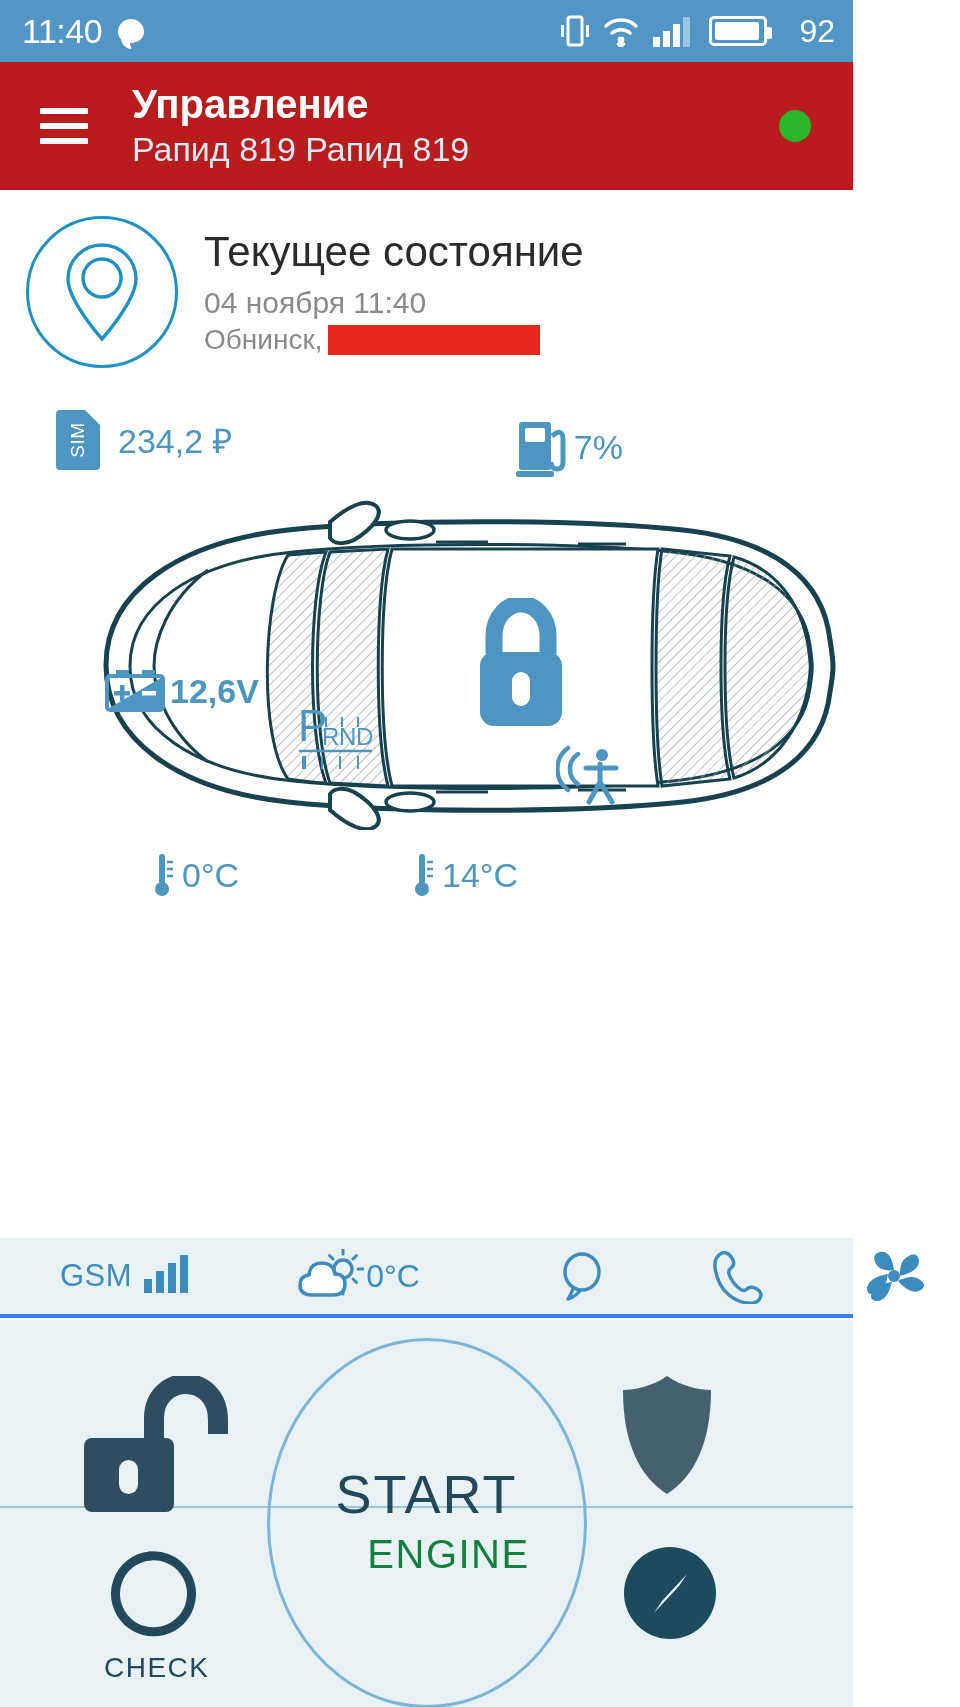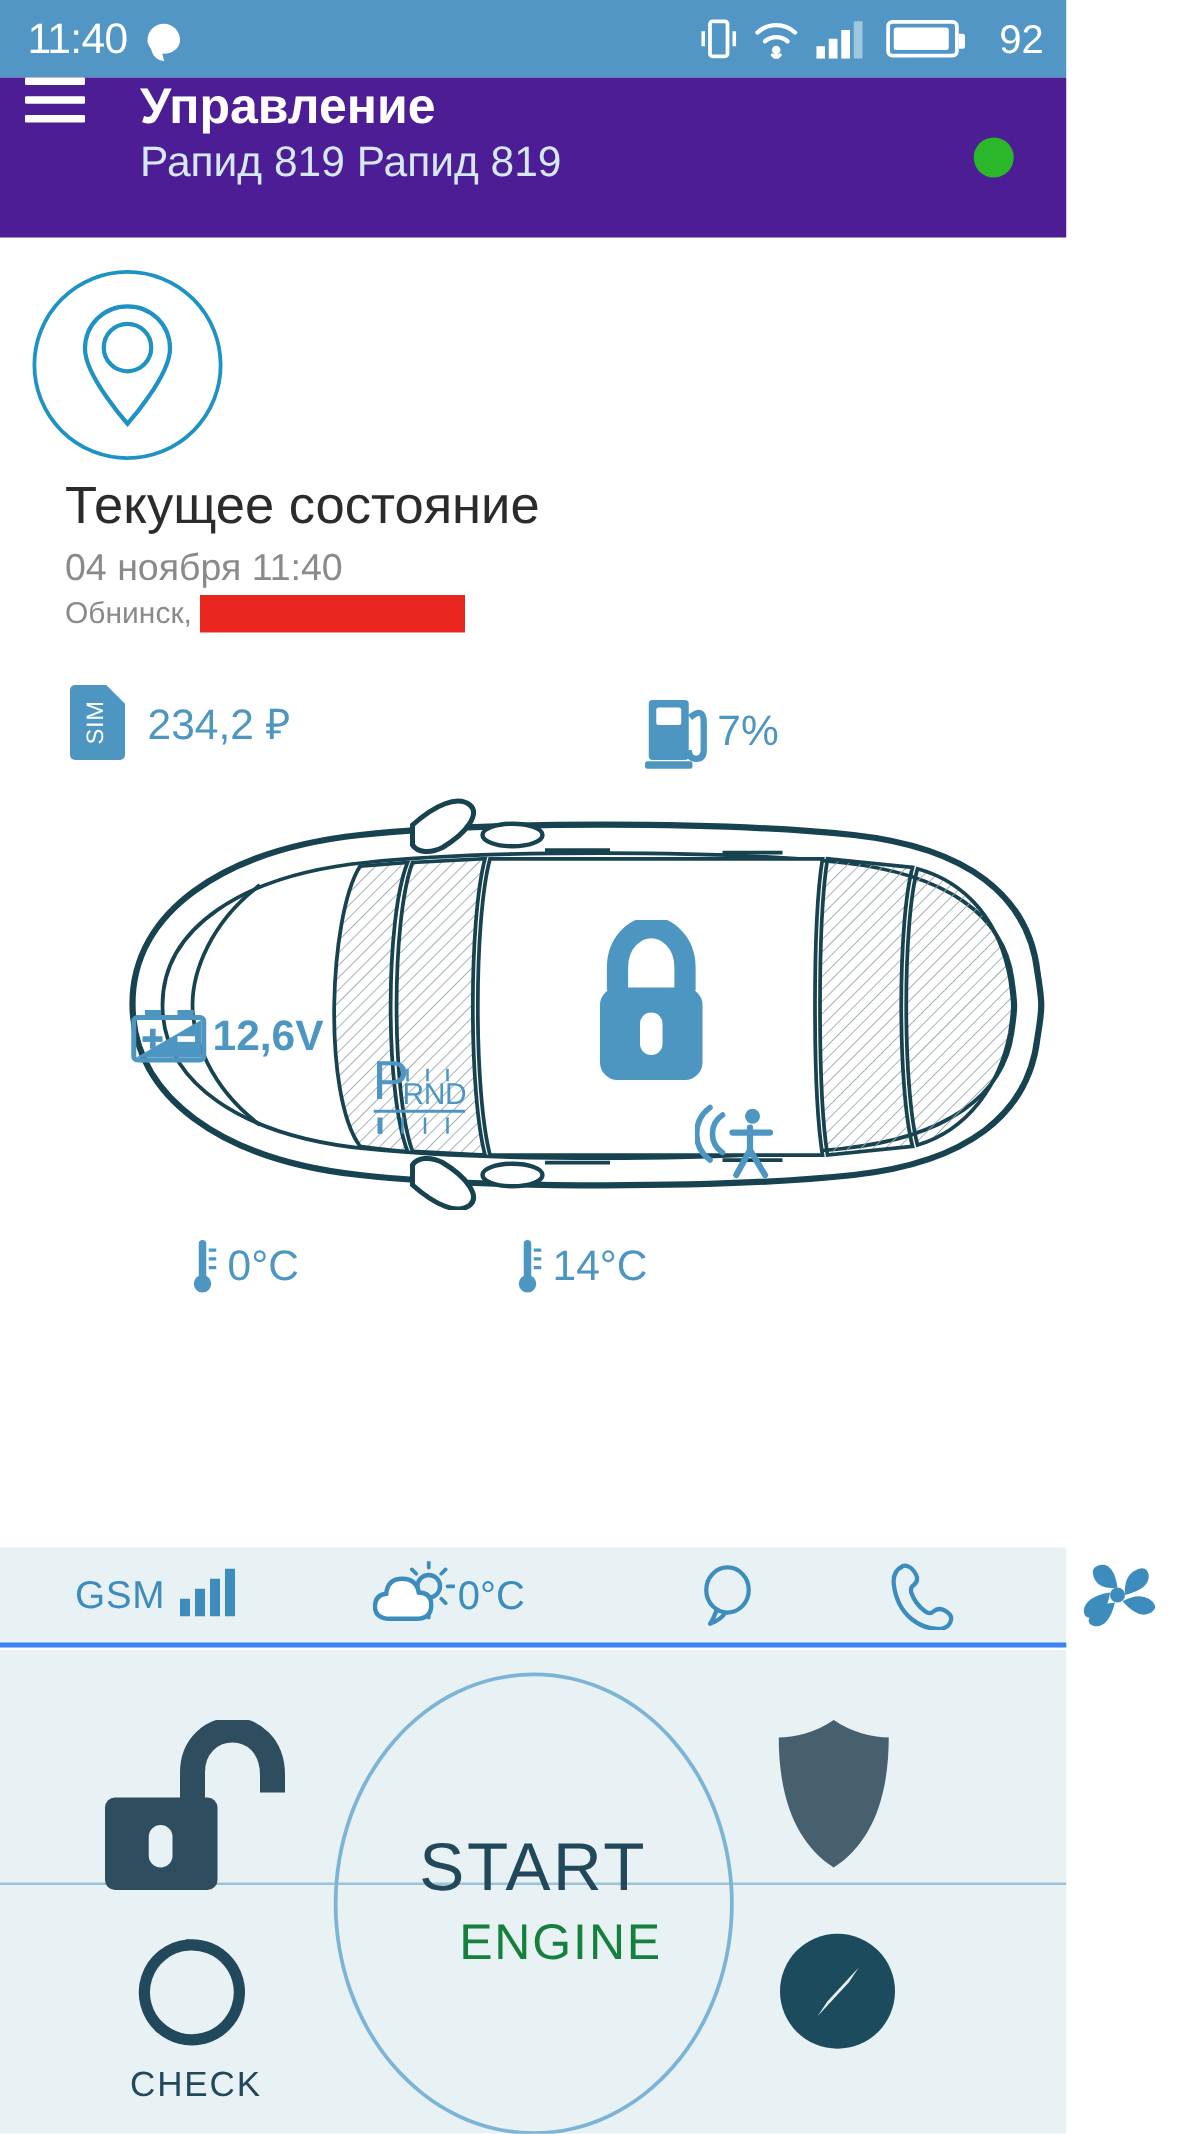--- a/index.html
+++ b/index.html
@@ -28,42 +28,42 @@
   .sb-right { margin-left:auto; display:flex; align-items:center; gap:14px; }
   .sb-battery {
     width:58px; height:30px; border:3px solid #fff; border-radius:5px; position:relative;
   }
   .sb-battery::after{ content:""; position:absolute; right:-8px; top:8px; width:5px; height:12px; background:#fff; border-radius:0 2px 2px 0;}
   .sb-battery i{ position:absolute; left:3px; top:3px; bottom:3px; width:84%; background:#fff; border-radius:2px; display:block;}
   .sb-batt-num { font-size:32px; font-weight:400; margin-left:18px;}
 
   
   .appbar {
-    background:#4c1d95; height:128px; display:flex; padding:0 28px 0 20px; position:relative;
+    background:#b91c1c; height:128px; display:flex; align-items:center; padding:0 28px 0 40px; position:relative;
   }
   .hamburger { width:48px; display:flex; flex-direction:column; gap:9px; cursor:pointer; }
   .hamburger span{ display:block; height:6px; background:#fff; border-radius:1px;}
   .appbar-titles{ margin-left:44px; }
   .appbar-title{ color:#fff; font-size:40px; font-weight:700; line-height:46px; }
   .appbar-sub{ color:#d5e8f3; font-size:34px; font-weight:400; line-height:44px; }
   .status-dot{
     position:absolute; right:42px; top:50%; transform:translateY(-50%);
     width:32px; height:32px; border-radius:50%; background:#2ab82a;
   }
 
   
-  .state { display:flex; padding:26px 0 0 26px;flex-direction:column; }
+  .state { display:flex; padding:26px 0 0 26px; }
   .geo-circle{
     width:152px; height:152px; border-radius:50%; border:3px solid #1f92c4;
     display:flex; align-items:center; justify-content:center; flex:0 0 auto;
   }
   .state-text{ margin-left:26px; padding-top:10px; }
   .state-title{ font-size:42px; color:#2b2b2b; font-weight:400; line-height:52px;}
   .state-date{ font-size:30px; color:#8a8a8a; margin-top:8px;}
-  .state-addr{ font-size:24px; color:#8a8a8a; margin-top:4px; display:flex; align-items:center;}
+  .state-addr{ font-size:28px; color:#8a8a8a; margin-top:4px; display:flex; align-items:center;}
   .redact{ display:inline-block; width:212px; height:30px; background:#e8261f; margin-left:6px; }
 
   
   .meters{ position:relative; height:74px; margin-top:42px; }
   .sim-wrap{ position:absolute; left:56px; top:0; display:flex; align-items:center; }
   .sim-card{
     width:44px; height:60px; background:#4e96c2; border-radius:4px;
     position:relative; display:flex; align-items:center; justify-content:center;
   }
   .sim-card::before{

